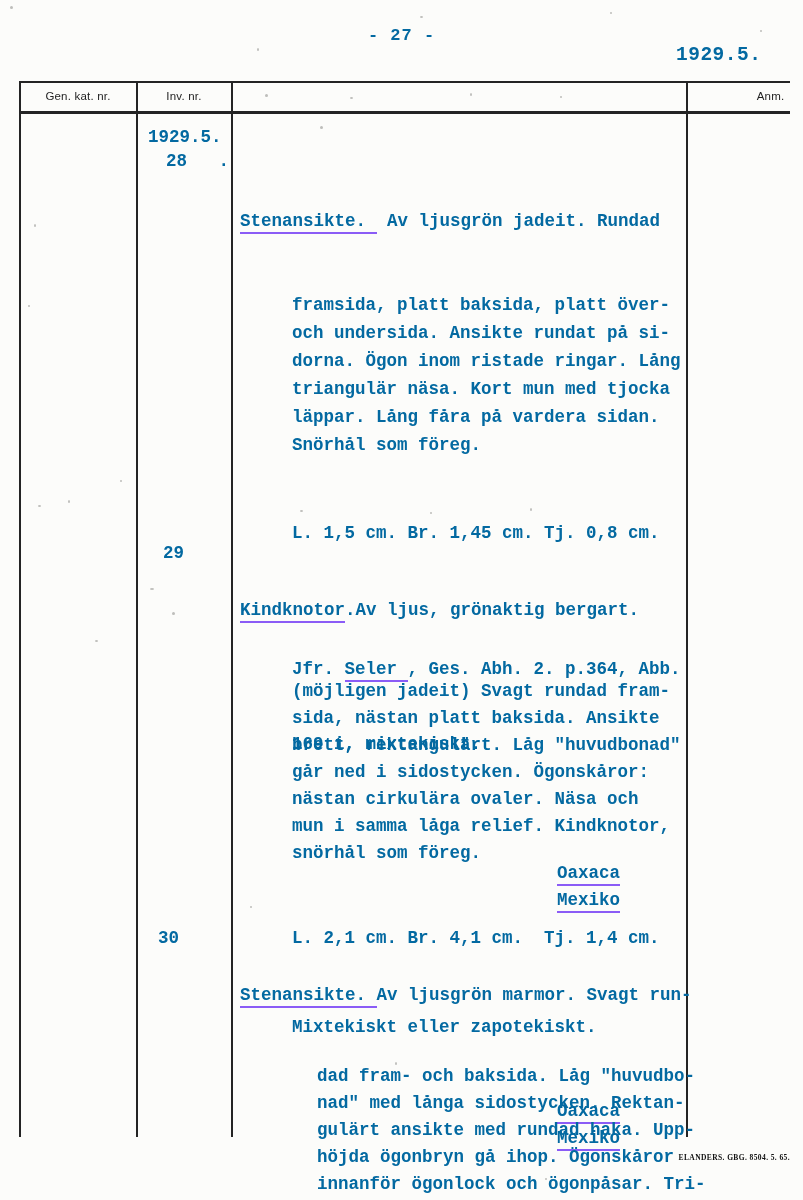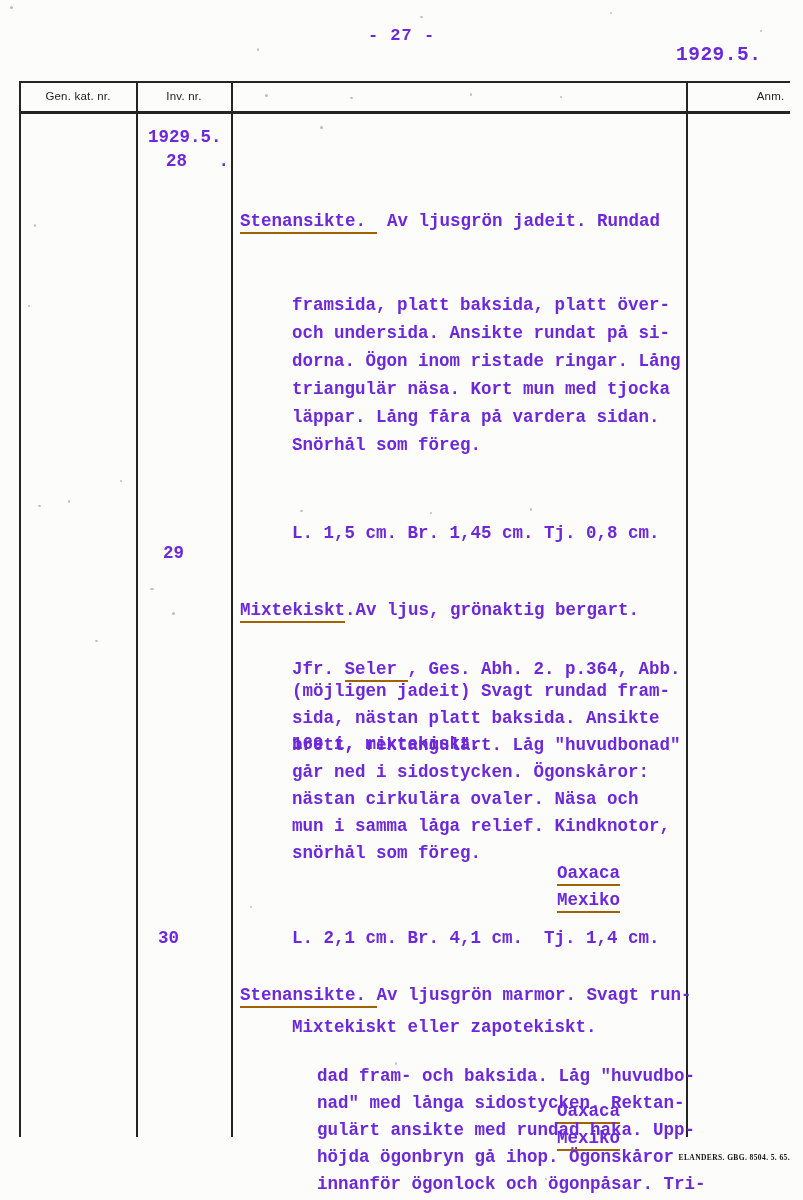--- a/index.html
+++ b/index.html
@@ -3,23 +3,23 @@
 <meta charset="utf-8">
 <style>
   html,body { margin:0; padding:0; background:#d8d8d4; }
   .page {
     position:relative; width:803px; height:1200px; margin:0 auto;
     background:#fcfcfa; overflow:hidden;
     font-family:"Liberation Mono","DejaVu Sans Mono",monospace;
     color:#171717;
   }
   
-  .tw { font-weight:bold; font-size:17.5px; white-space:pre; color:#6d28d9; }
+  .tw { font-weight:bold; font-size:17.5px; white-space:pre; color:#0369a1; }
   .line { line-height:inherit; white-space:pre; }
-  .u { border-bottom:2px solid #a16207; padding-bottom:1px; }
+  .u { border-bottom:2px solid #8b5cf6; padding-bottom:1px; }
 
   
   .rule { position:absolute; background:#242424; }
   .rule.h-top   { left:19px;  top:81px;   width:771px; height:2px; }
   .rule.h-head  { left:19px;  top:111px;  width:771px; height:3px; }
   .rule.v-left  { left:19px;  top:81px;   width:2px;   height:1056px; }
   .rule.v-c1    { left:136px; top:81px;   width:2px;   height:1056px; }
   .rule.v-c2    { left:231px; top:81px;   width:2px;   height:1056px; }
   .rule.v-c3    { left:686px; top:81px;   width:2px;   height:1056px; }
 
@@ -91,21 +91,21 @@
     <div class="body indent"><div class="line">framsida, platt baksida, platt över-</div><div class="line">och undersida. Ansikte rundat på si-</div><div class="line">dorna. Ögon inom ristade ringar. Lång</div><div class="line">triangulär näsa. Kort mun med tjocka</div><div class="line">läppar. Lång fåra på vardera sidan.</div><div class="line">Snörhål som föreg.</div></div>
     <div class="line indent meas">L. 1,5 cm. Br. 1,45 cm. Tj. 0,8 cm.</div>
     <div class="jfr indent">
       <div class="line"><span>Jfr. </span><span class="u">Seler </span><span>, Ges. Abh. 2. p.364, Abb.</span></div>
       <div class="line">169 i, mixtekiskt.</div>
     </div>
     <div class="origin"><div class="oline"><span class="u">Oaxaca</span></div><div class="oline"><span class="u">Mexiko</span></div></div>
   </section>
 
   <section class="entry e29 tw">
-    <div class="line head"><span class="u">Mixtekiskt</span><span>.Av ljus, grönaktig bergart.</span></div>
+    <div class="line head"><span class="u">Kindknotor</span><span>.Av ljus, grönaktig bergart.</span></div>
     <div class="body indent"><div class="line">(möjligen jadeit) Svagt rundad fram-</div><div class="line">sida, nästan platt baksida. Ansikte</div><div class="line">brett, rektangulärt. Låg "huvudbonad"</div><div class="line">går ned i sidostycken. Ögonskåror:</div><div class="line">nästan cirkulära ovaler. Näsa och</div><div class="line">mun i samma låga relief. Kindknotor,</div><div class="line">snörhål som föreg.</div></div>
     <div class="line indent meas">L. 2,1 cm. Br. 4,1 cm.  Tj. 1,4 cm.</div>
     <div class="line indent note">Mixtekiskt eller zapotekiskt.</div>
     <div class="origin"><div class="oline"><span class="u">Oaxaca</span></div><div class="oline"><span class="u">Mexiko</span></div></div>
   </section>
 
   <section class="entry e30 tw">
     <div class="line head"><span class="u">Stenansikte. </span><span>Av ljusgrön marmor. Svagt run-</span></div>
     <div class="body indent"><div class="line">dad fram- och baksida. Låg "huvudbo-</div><div class="line">nad" med långa sidostycken. Rektan-</div><div class="line">gulärt ansikte med rundad haka. Upp-</div><div class="line">höjda ögonbryn gå ihop. Ögonskåror</div><div class="line">innanför ögonlock och ögonpåsar. Tri-</div><div class="line">angulär platt näsa. Oval mun. Snör-</div></div>
   </section>

